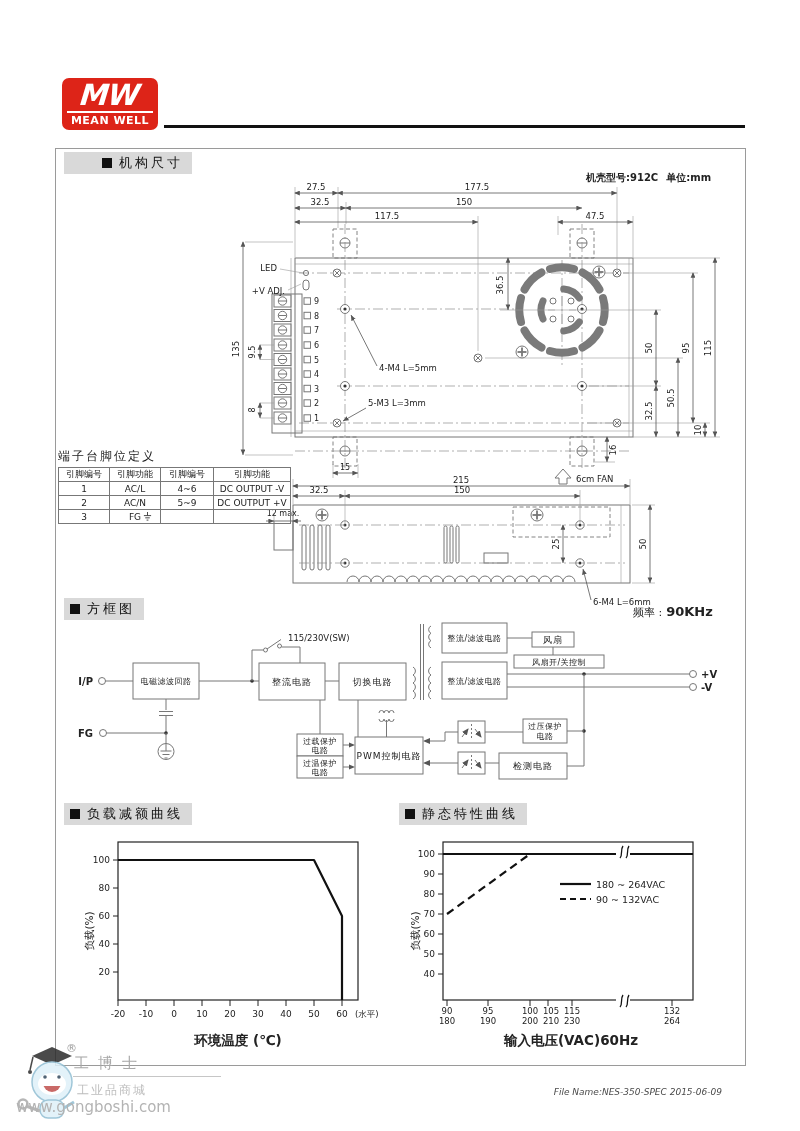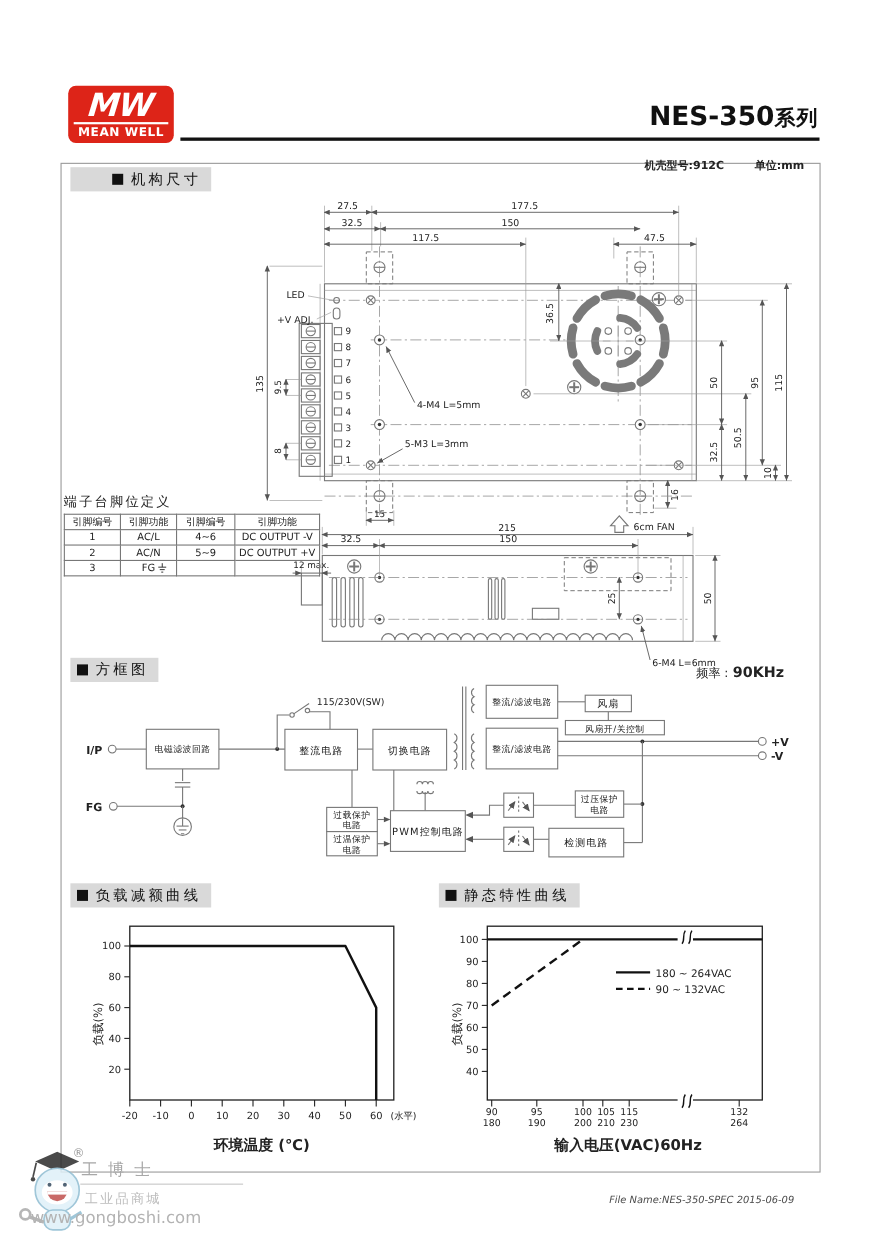--- a/index.html
+++ b/index.html
@@ -15,21 +15,21 @@
   .doc-title{position:absolute;left:167px;top:93px;font-size:21px;font-weight:bold;letter-spacing:2px;color:#111;}
   .doc-series{position:absolute;right:56px;top:92px;display:flex;align-items:baseline;color:#111;}
   .series-name{font-size:24px;font-weight:bold;letter-spacing:0;}
   .series-suffix{font-size:19px;font-weight:bold;letter-spacing:1px;}
   .title-rule{position:absolute;left:164px;top:125px;width:581px;height:3px;background:#111;}
   
   .frame{position:absolute;left:55px;top:148px;width:689px;height:916px;border:1px solid #9a9a9a;}
   .sec-title{position:absolute;display:flex;align-items:center;gap:7px;background:#d9d9d9;
              padding:2px 9px 2px 6px;font-size:13px;letter-spacing:3px;color:#111;}
   .sq{width:10px;height:10px;background:#111;flex:0 0 auto;}
-  .case-note{position:absolute;left:586px;top:144px;font-size:10px;font-weight:bold;color:#222;display:flex;gap:28px;}
+  .case-note{position:absolute;left:586px;top:171px;font-size:10px;font-weight:bold;color:#222;display:flex;gap:8px;}
   .freq-note{position:absolute;left:633px;top:604px;font-size:11px;color:#222;display:flex;align-items:baseline;gap:4px;}
   .freq-val{font-size:13px;font-weight:bold;}
   svg{position:absolute;overflow:visible;}
   svg text{font-family:"DejaVu Sans","Liberation Sans",sans-serif;fill:#222;}
   .ln{stroke:#777;fill:none;stroke-width:1;}
   .ln2{stroke:#777;fill:#fff;stroke-width:1;}
   .thin{stroke:#9b9b9b;fill:none;stroke-width:0.6;}
   .dim{stroke:#555;fill:none;stroke-width:0.8;}
   .cl{stroke:#8c8c8c;fill:none;stroke-width:0.7;stroke-dasharray:10 3 2 3;}
   .dsh{stroke:#777;fill:none;stroke-width:0.9;stroke-dasharray:4 2.5;}
@@ -50,37 +50,33 @@
   .pt-title{font-size:12px;letter-spacing:2px;color:#222;margin-bottom:2px;}
   .pin-table table{border-collapse:collapse;}
   .pin-table th,.pin-table td{border:1px solid #777;font-size:9px;font-weight:normal;
        text-align:center;height:13px;padding:0 2px;color:#222;white-space:nowrap;}
   .gnd{width:9px;height:9px;margin-left:2px;vertical-align:-1px;}
   
   .wm-reg{position:absolute;left:66px;top:1042px;font-size:11px;color:#9c9c9c;}
   .wm-name{position:absolute;left:74px;top:1054px;font-size:15px;color:#a8a8a8;letter-spacing:9px;}
   .wm-rule{position:absolute;left:73px;top:1076px;width:148px;height:1px;background:#c6c6c6;}
   .wm-sub{position:absolute;left:77px;top:1082px;font-size:12px;color:#bdbdbd;letter-spacing:2px;}
-  .wm-url{position:absolute;left:16px;top:1098px;font-size:15px;color:#b3b3b3;margin-left:12px;}
+  .wm-url{position:absolute;left:16px;top:1098px;font-size:15px;color:#b3b3b3;}
   .footer-info{position:absolute;left:532px;top:1087px;width:190px;text-align:right;
        font-style:italic;font-size:9px;color:#4a4a4a;}
 </style>
 </head>
 <body>
 
 <div class="page">
 
   <div class="logo">
     <div class="logo-mw">MW</div>
     <div class="logo-line"></div>
     <div class="logo-brand">MEAN WELL</div>
-  </div>
-  <div class="doc-series">
-    <span class="series-name">NES-350</span>
-      <span class="series-suffix">系列</span>
   </div>
   <div class="title-rule"></div>
 
   <div class="frame"></div>
 
   <div class="sec-title" style="left:64px;top:152px;padding-left:38px;">
     <span class="sq"></span>
     <span>机构尺寸</span>
   </div>
   <div class="case-note">

